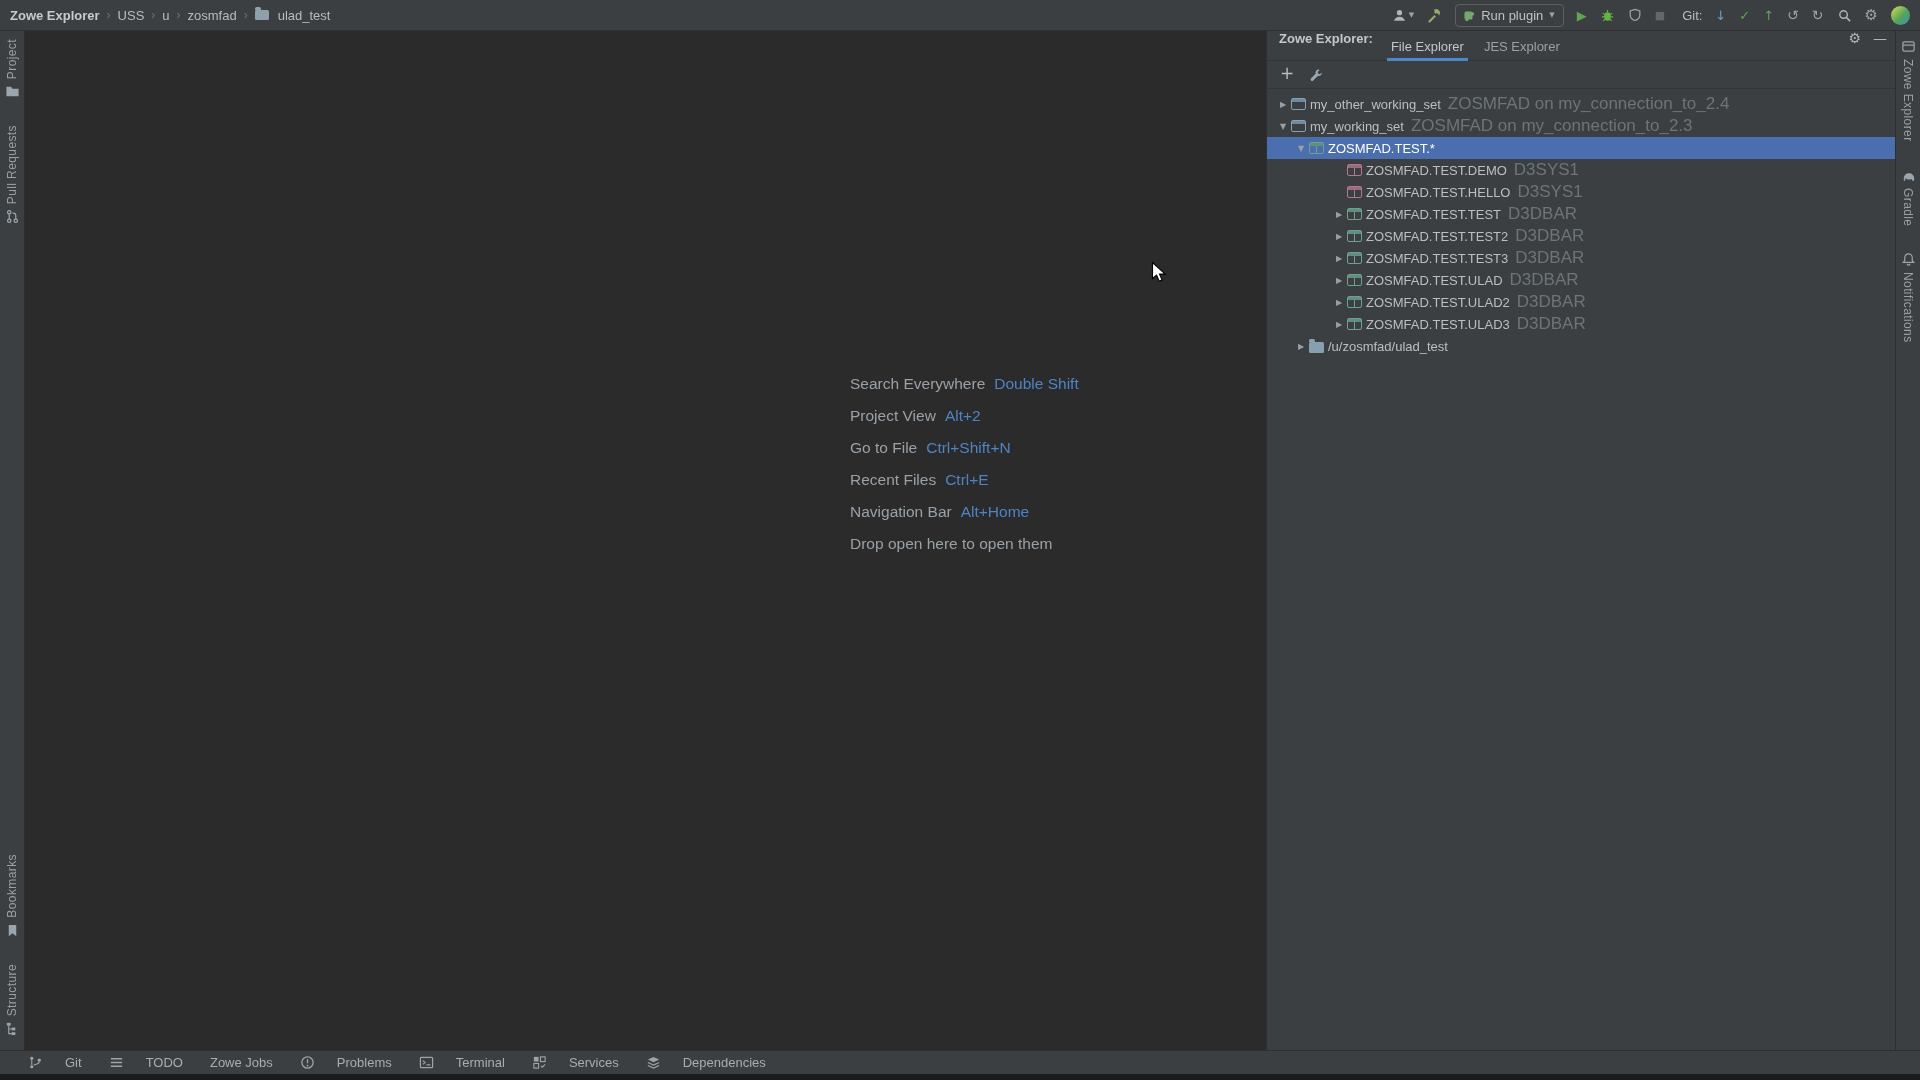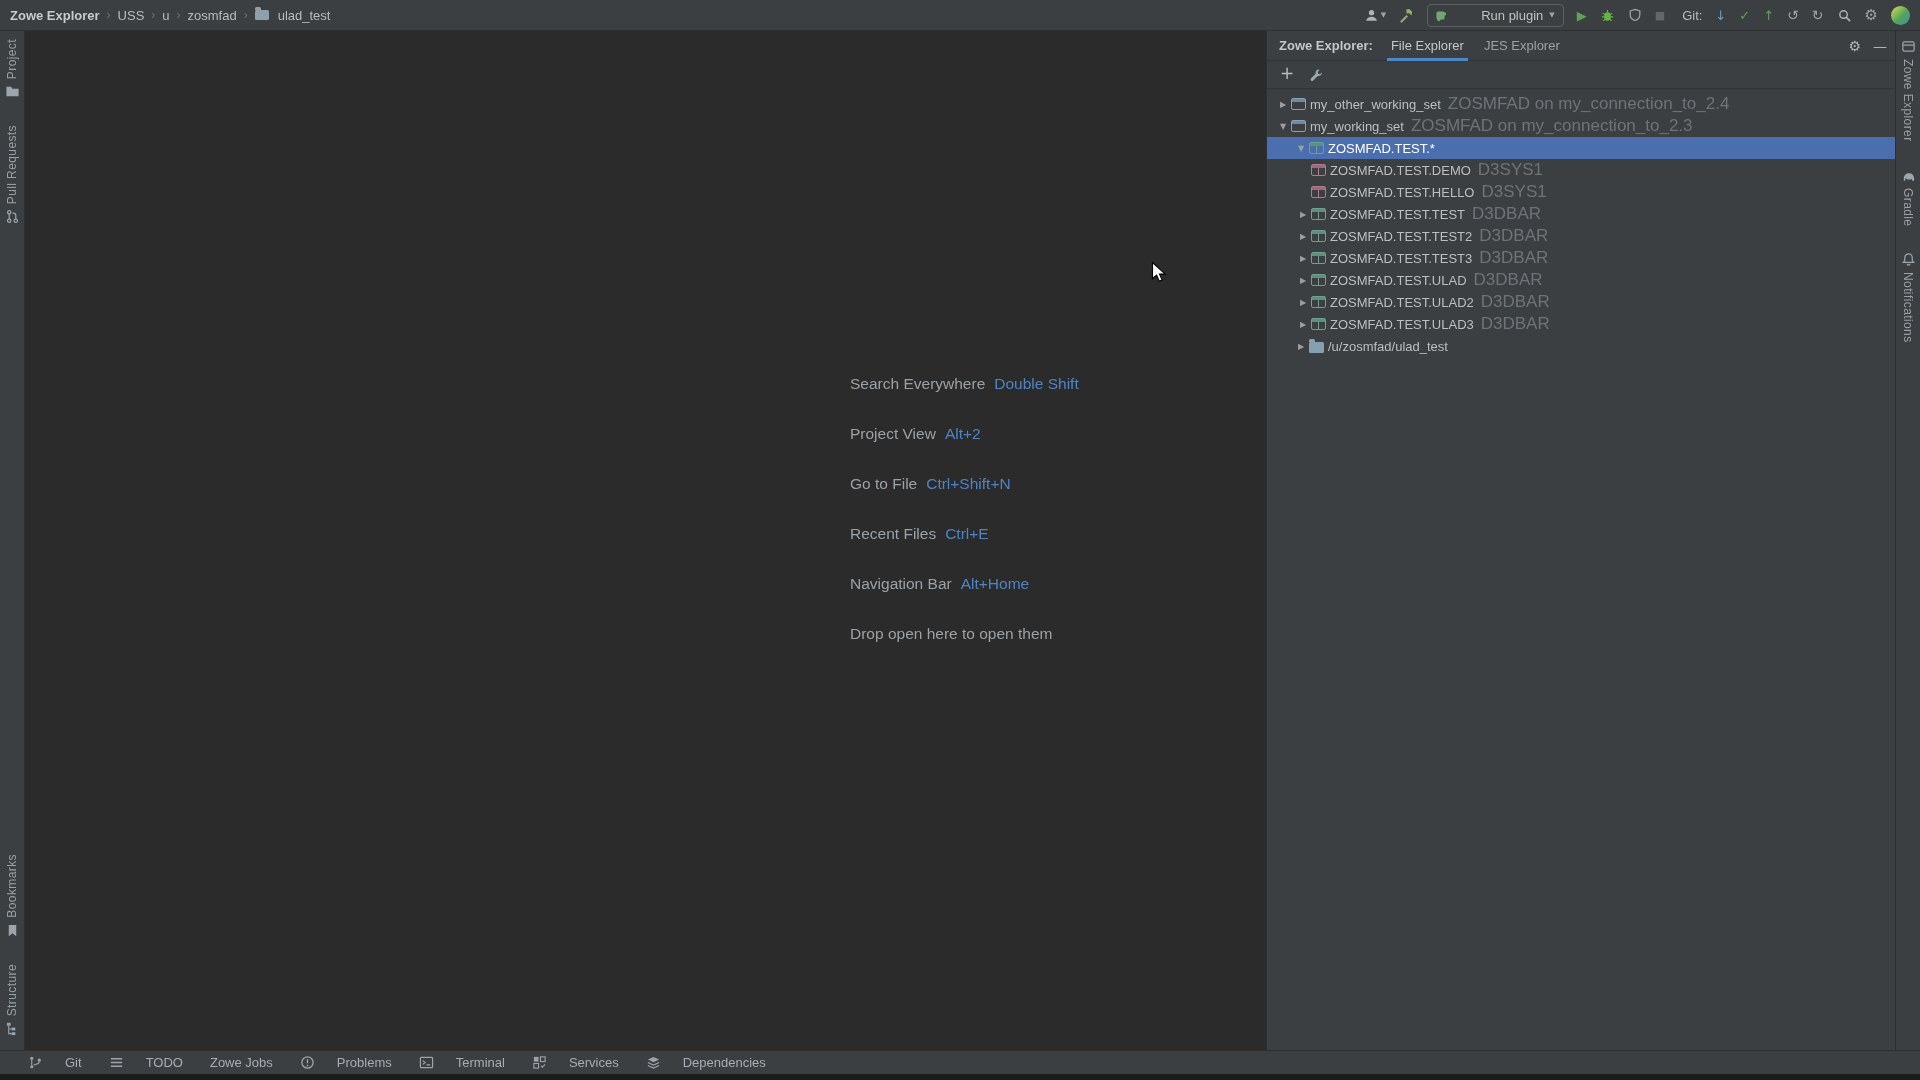--- a/index.html
+++ b/index.html
@@ -26,21 +26,21 @@
   }
   .crumb-folder::before { content:""; position:absolute; top:-3px; left:0; width:6px; height:3px; background:#8fa0ad; border-radius:1.5px 1.5px 0 0; }
   #topbar-right { margin-left:auto; display:flex; align-items:center; gap:13px; }
   .tb-btn { display:flex; align-items:center; gap:2px; cursor:pointer; }
   .glyph { font-family:"DejaVu Sans",sans-serif; line-height:1; }
   .caret { font-size:7px; color:#9da3a8; }
   .run-combo {
     display:flex; align-items:center; gap:6px; height:23px; padding:0 8px 0 6px;
     border:1px solid #5e6162; border-radius:4px; background:#3c3f41; cursor:pointer;
   }
-  .run-combo .label { color:#bdc1c4; font-size:13px;margin-left:28px; }
+  .run-combo .label { color:#bdc1c4; font-size:13px; }
   .g-green { color:#5fa357; }
   .g-blue  { color:#6c9dc6; }
   .g-grey  { color:#9da3a8; }
   .g-dim   { color:#636768; }
   .git-label { color:#b8bcbf; margin-left:4px; }
   .avatar {
     width:19px; height:19px; border-radius:50%;
     background:linear-gradient(135deg,#c3d455 10%,#53a45b 55%,#3f8fb0 100%);
     cursor:pointer;
   }
@@ -53,52 +53,52 @@
   #stripe-left  { left:0; border-right:1px solid #2d2f30; padding:8px 0; }
   #stripe-right { right:0; border-left:1px solid #2d2f30; padding:8px 0; }
   .stripe-item { display:flex; flex-direction:column; align-items:center; gap:5px; cursor:pointer; margin-bottom:26px; }
   .vtext-left  { writing-mode:vertical-rl; transform:rotate(180deg); font-size:12px; color:#9aa0a5; letter-spacing:.4px; }
   .vtext-right { writing-mode:vertical-rl; font-size:12px; color:#9aa0a5; letter-spacing:.4px; }
   .stripe-spacer { flex:1; }
   .sicon { width:15px; height:15px; }
 
   
   #editor { position:absolute; left:26px; top:31px; right:654px; bottom:30px; background:#2b2b2b; }
-  #shortcuts { position:absolute; left:824px; top:344px; display:flex; flex-direction:column; gap:32px; }
+  #shortcuts { position:absolute; left:824px; top:344px; display:flex; flex-direction:column; gap:14px; }
   .sc-row { font-size:15.5px; color:#9aa1a7; white-space:nowrap; }
   .sc-keys { color:#4e84c4; margin-left:9px; }
   .sc-drop { font-size:15.5px; color:#9aa1a7; }
 
   
   #zowe-panel {
     position:absolute; top:31px; right:25px; width:629px; bottom:30px;
     background:#3c3f41; border-left:1px solid #2d2f30; display:flex; flex-direction:column;
   }
   .zp-header {
-    height:30px; flex:none; display:flex; align-items:center; padding:0 8px;
+    height:30px; flex:none; display:flex; align-items:flex-start; padding:0 8px;
     border-bottom:1px solid #323537;
   }
   .zp-title { font-weight:bold; color:#c3c7ca; margin:0 8px 0 4px; }
   .zp-tab { position:relative; height:30px; display:flex; align-items:center; padding:0 10px; cursor:pointer; color:#9aa0a5; }
   .zp-tab.active { color:#c3c7ca; }
   .zp-tab.active::after { content:""; position:absolute; left:6px; right:6px; bottom:0; height:3px; background:#4a88c7; }
   .zp-header-right { margin-left:auto; display:flex; align-items:center; gap:12px; }
   .zp-hicon { color:#aeb5ba; font-size:14px; cursor:pointer; }
   .zp-toolbar {
     height:28px; flex:none; display:flex; align-items:center; gap:15px; padding:0 13px;
     border-bottom:1px solid #323537;
   }
   .zp-plus { font-size:17px; color:#b6bcc0; cursor:pointer; line-height:1; margin-top:-2px; }
   .zp-wrench { cursor:pointer; }
 
   
   #tree { flex:1; overflow:hidden; padding-top:4px; }
   .trow { height:22px; display:flex; align-items:center; cursor:pointer; padding-left:8px; white-space:nowrap; }
   .trow.i1 { padding-left:26px; }
-  .trow.i2 { padding-left:28px; }
+  .trow.i2 { padding-left:64px; }
   .trow.selected { background:#4b6eaf; }
   .chev { width:16px; flex:none; text-align:center; font-size:8px; color:#99a0a5; font-family:"DejaVu Sans",sans-serif; }
   .tlabel { color:#bbbfc2; margin-left:4px; font-size:13px; }
   .trow.selected .tlabel { color:#ffffff; }
   .tsuffix { color:#6c7478; margin-left:7px; font-size:17px; }
 
   .dsicon { width:15px; height:12px; flex:none; border-radius:2px; position:relative; }
   .dsicon.ws {
     border:1px solid #87a0b4;
     background-image:linear-gradient(#6f8ba0 0 3px, rgba(0,0,0,0) 3px);

